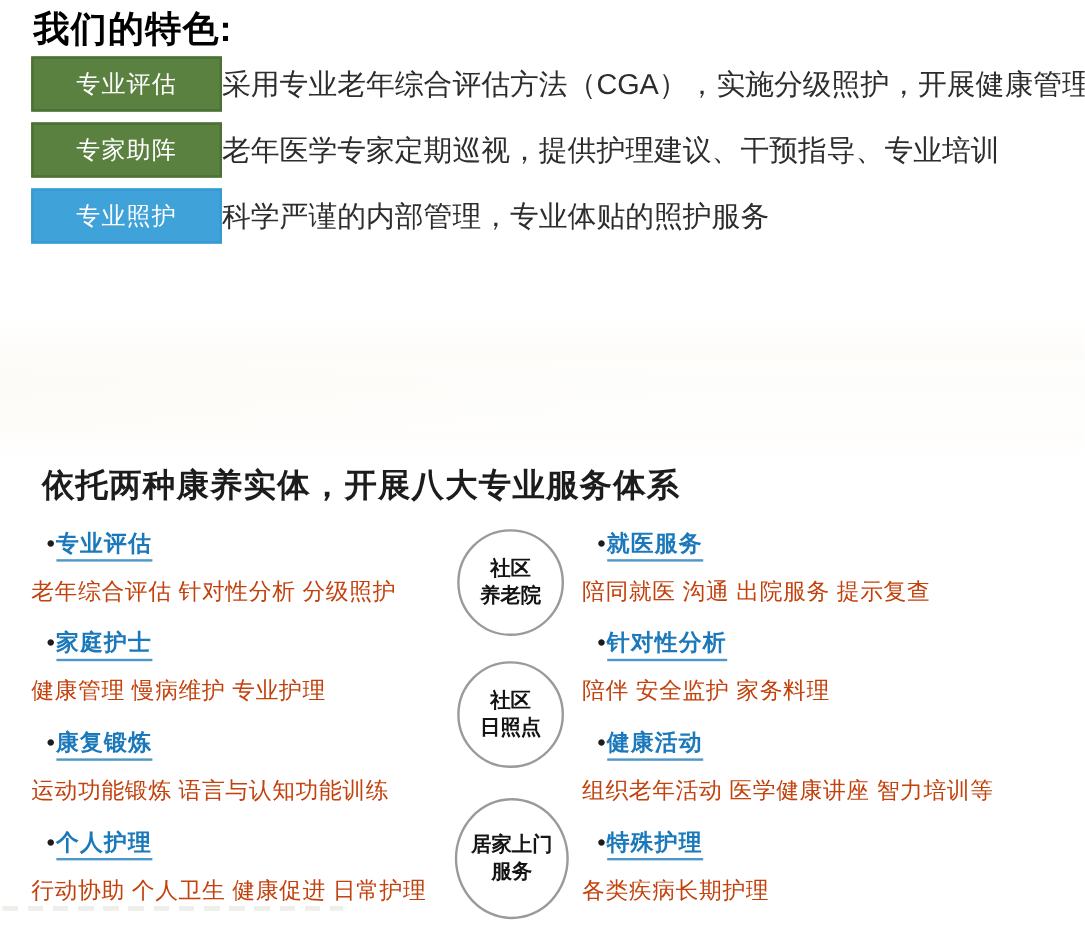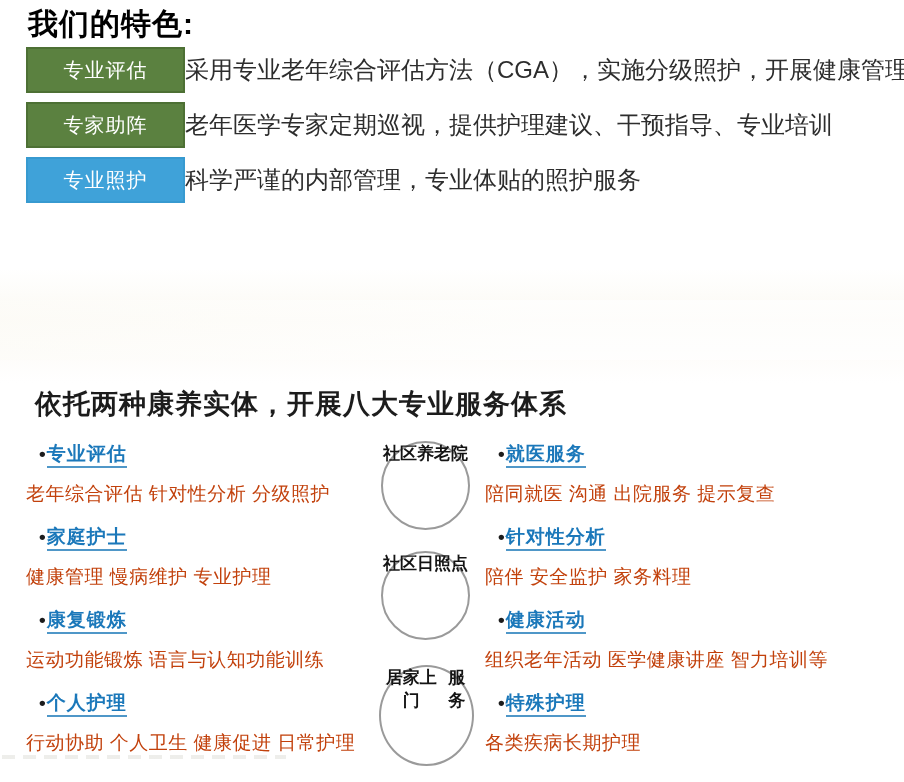--- a/index.html
+++ b/index.html
@@ -51,21 +51,21 @@
     font-size:19px;font-weight:bold;color:#1b78ba;
     text-decoration:none;border-bottom:2px solid #4f97c8;
     padding-bottom:2px;letter-spacing:1px;cursor:pointer;
   }
   .svc-desc{font-size:19px;color:#c2410c;line-height:23px;white-space:nowrap;letter-spacing:.5px;}
 
   .circle{
     position:absolute;left:381px;width:89px;height:89px;
     box-sizing:border-box;border:2px solid #9a9a9a;border-radius:50%;
     background:#ffffff;
-    display:flex;flex-direction:row;justify-content:center;
+    display:flex;flex-direction:column;justify-content:center;
     text-align:center;font-size:17px;font-weight:bold;color:#141414;line-height:1.35;
   }
   .circle.c1{top:441px;}
   .circle.c2{top:551px;}
   .circle.c3{top:665px;width:95px;height:101px;left:379px;border-radius:50% / 50%;}
   .circle span{display:block;}
 
   
   .artifact{
     position:absolute;left:2px;top:755px;width:284px;height:4px;

